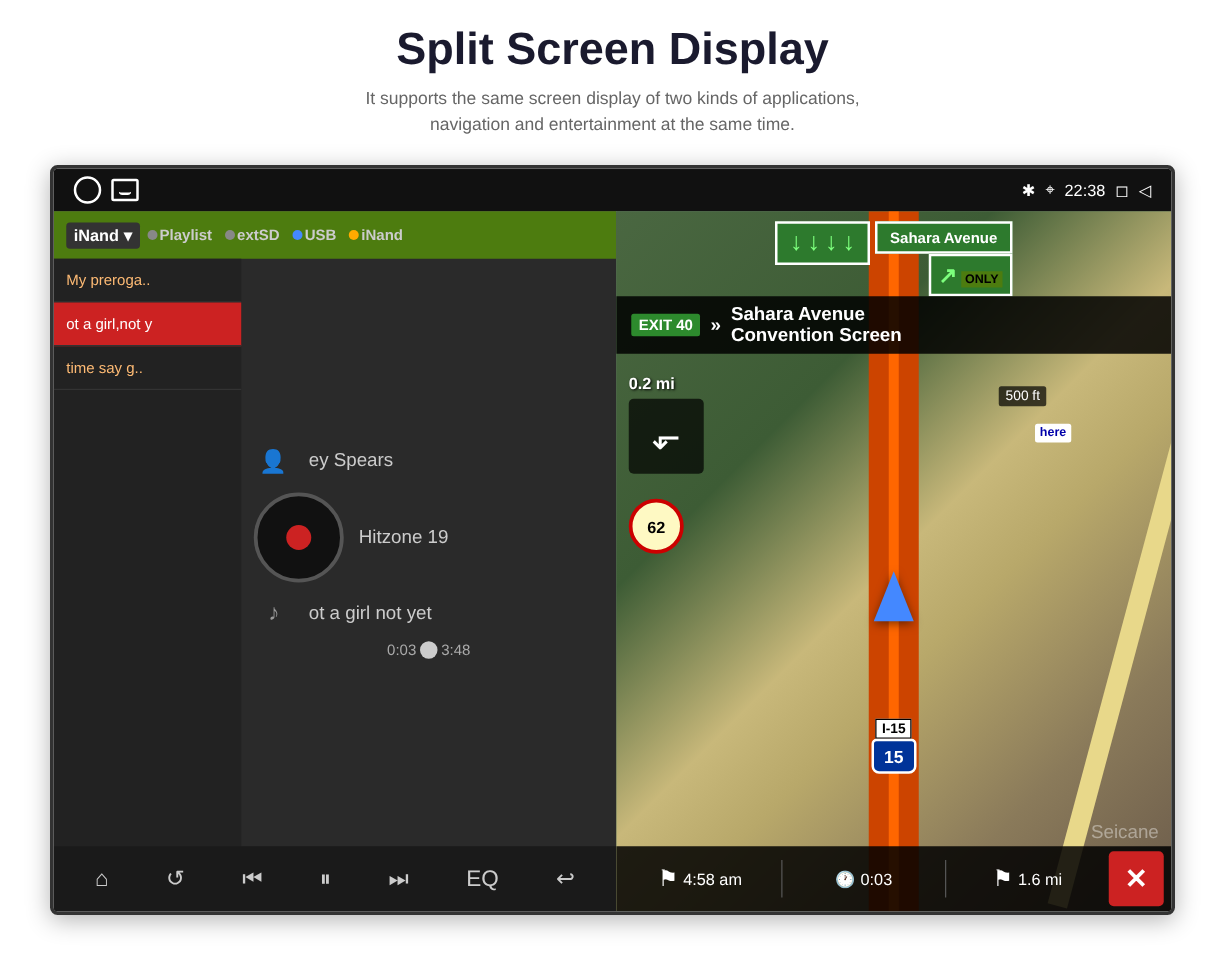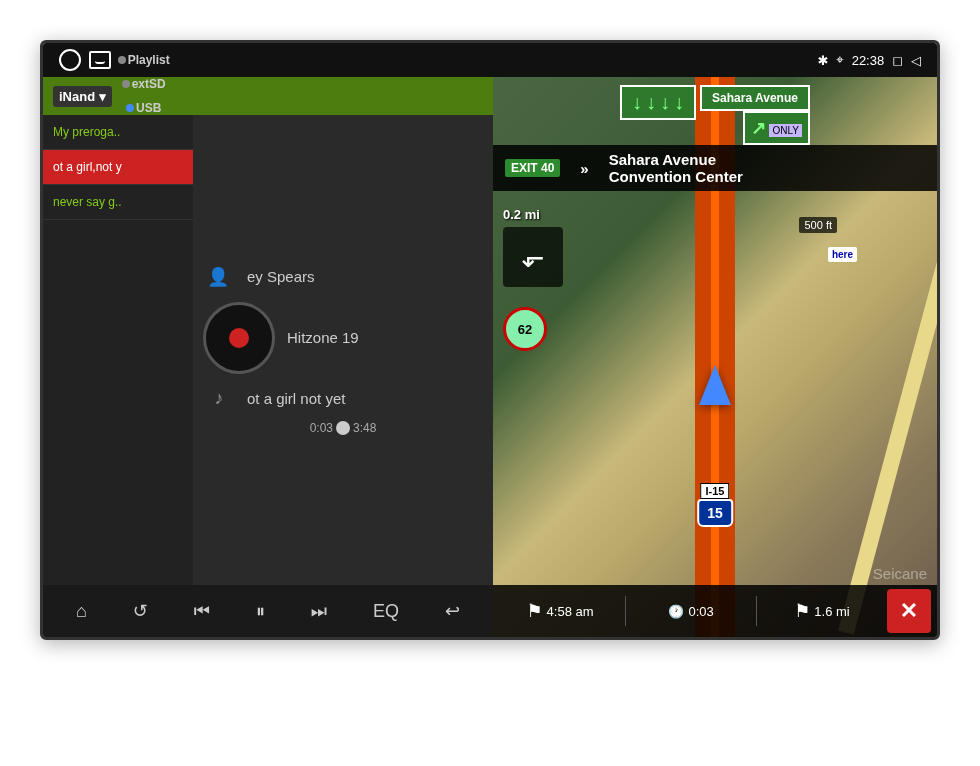--- a/index.html
+++ b/index.html
@@ -101,21 +101,20 @@
       display: flex;
       align-items: center;
       gap: 4px;
     }
     .source-options {
       display: flex;
       align-items: center;
       gap: 10px;
       font-size: 12px;
       color: #ccc;
-      flex-direction: column;
     }
     .radio-dot {
       width: 8px; height: 8px;
       border-radius: 50%;
       display: inline-block;
       margin-right: 2px;
     }
     .dot-gray { background: #888; }
     .dot-blue { background: #4488ff; }
     .dot-yellow { background: #ffaa00; }
@@ -127,21 +126,21 @@
     }
     .playlist-sidebar {
       width: 150px;
       background: #222;
       display: flex;
       flex-direction: column;
     }
     .playlist-item {
       padding: 10px 10px;
       font-size: 12px;
-      color: #84cc16;
+      color: #fdba74;
       border-bottom: 1px solid #333;
       cursor: pointer;
       overflow: hidden;
       text-overflow: ellipsis;
       white-space: nowrap;
     }
     .playlist-item.active { background: #cc2222; color: #fff; }
 
     
     .now-playing {
@@ -300,23 +299,23 @@
     }
     .highway-only {
       background: #2d7a2d;
       color: #fff;
       padding: 4px 6px;
       font-size: 11px;
       font-weight: bold;
       border: 2px solid #fff;
     }
     .only-label {
-      background: #c4b5fd;
+      background: #4d7c0f;
       color: #000;
-      font-weight: normal;
+      font-weight: bold;
       font-size: 10px;
       padding: 1px 3px;
     }
     .arrow-down {
       font-size: 20px;
       color: #7dff7d;
     }
     .arrow-up-right {
       font-size: 18px;
       color: #7dff7d;
@@ -327,21 +326,21 @@
       top: 68px;
       left: 0;
       right: 0;
       background: rgba(0,0,0,0.85);
       color: #fff;
       padding: 6px 12px;
       font-size: 15px;
       font-weight: bold;
       display: flex;
       align-items: center;
-      gap: 20px;
+      gap: 8px;
     }
     .exit-badge {
       background: #2d8a2d;
       color: #fff;
       font-size: 12px;
       font-weight: bold;
       padding: 2px 6px;
       border-radius: 2px;
     }
 
@@ -379,21 +378,21 @@
       font-size: 10px;
       font-weight: bold;
       padding: 2px 4px;
       border-radius: 2px;
     }
 
     .speed-limit {
       position: absolute;
       left: 10px;
       top: 230px;
-      background: #86efac;
+      background: #fef9c3;
       border: 3px solid #cc0000;
       border-radius: 50%;
       width: 44px; height: 44px;
       display: flex;
       align-items: center;
       justify-content: center;
       font-weight: bold;
       font-size: 13px;
       color: #000;
     }
@@ -495,20 +494,25 @@
       color: #fff;
       font-size: 11px;
       padding: 2px 5px;
       border-radius: 2px;
     }
   </style>
 </head>
 <body>
 
 <div class="page-header">
+  <div class="page-title">Split Screen Display</div>
+  <div class="page-subtitle">
+    <span>It supports the same screen display of two kinds of applications,</span><br>
+    <span>navigation and entertainment at the same time.</span>
+  </div>
 </div>
 
 <div class="device-frame">
 
   <div class="status-bar">
     <div class="status-left">
       <div class="circle-icon"></div>
       <div class="image-icon"></div>
     </div>
     <div class="status-right">
@@ -534,21 +538,21 @@
           <span><span class="radio-dot dot-gray"></span>extSD</span>
           <span><span class="radio-dot dot-blue"></span>USB</span>
           <span><span class="radio-dot dot-yellow"></span>iNand</span>
         </div>
       </div>
 
       <div class="playlist-area">
         <div class="playlist-sidebar">
           <div class="playlist-item">My preroga..</div>
           <div class="playlist-item active">ot a girl,not y</div>
-          <div class="playlist-item">never say g..</div>
+          <div class="playlist-item">time say g..</div>
         </div>
 
         <div class="now-playing">
           <div class="track-info">
             <div class="track-row">
               <div class="track-icon">👤</div>
               <span>ey Spears</span>
             </div>
             <div class="track-row">
               <div class="album-art">
@@ -607,21 +611,21 @@
           </div>
         </div>
       </div>
 
       <div class="nav-exit-banner">
         <span class="exit-badge">EXIT 40</span>
         <span>»</span>
         <span>
           <span>Sahara Avenue</span>
           <br>
-          <span>Convention Center</span>
+          <span>Convention Screen</span>
         </span>
       </div>
 
       <div class="nav-turn-icon">⬐</div>
 
       <div class="dist-sign">500 ft</div>
 
       <div class="here-logo">here</div>
 
       <div class="nav-distance">0.2 mi</div>

